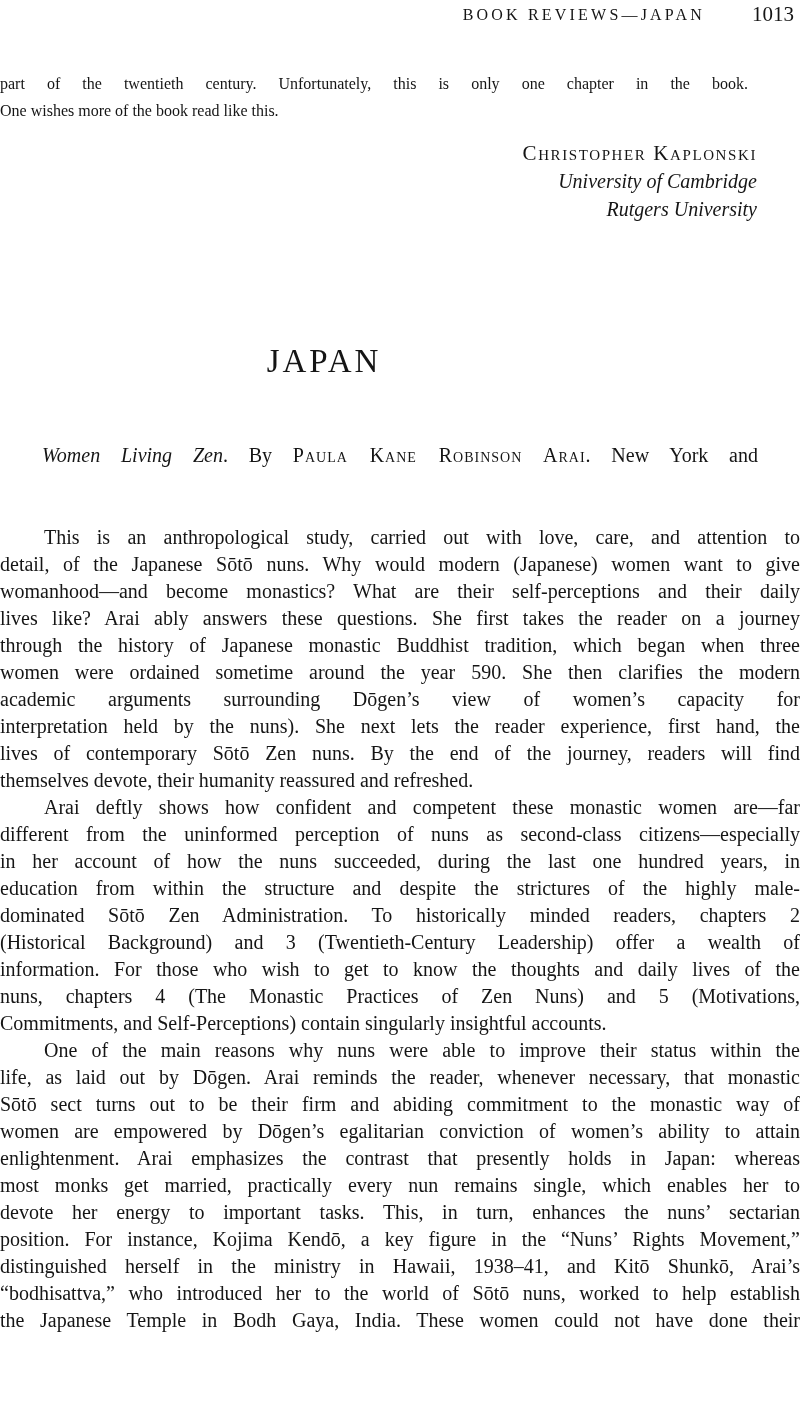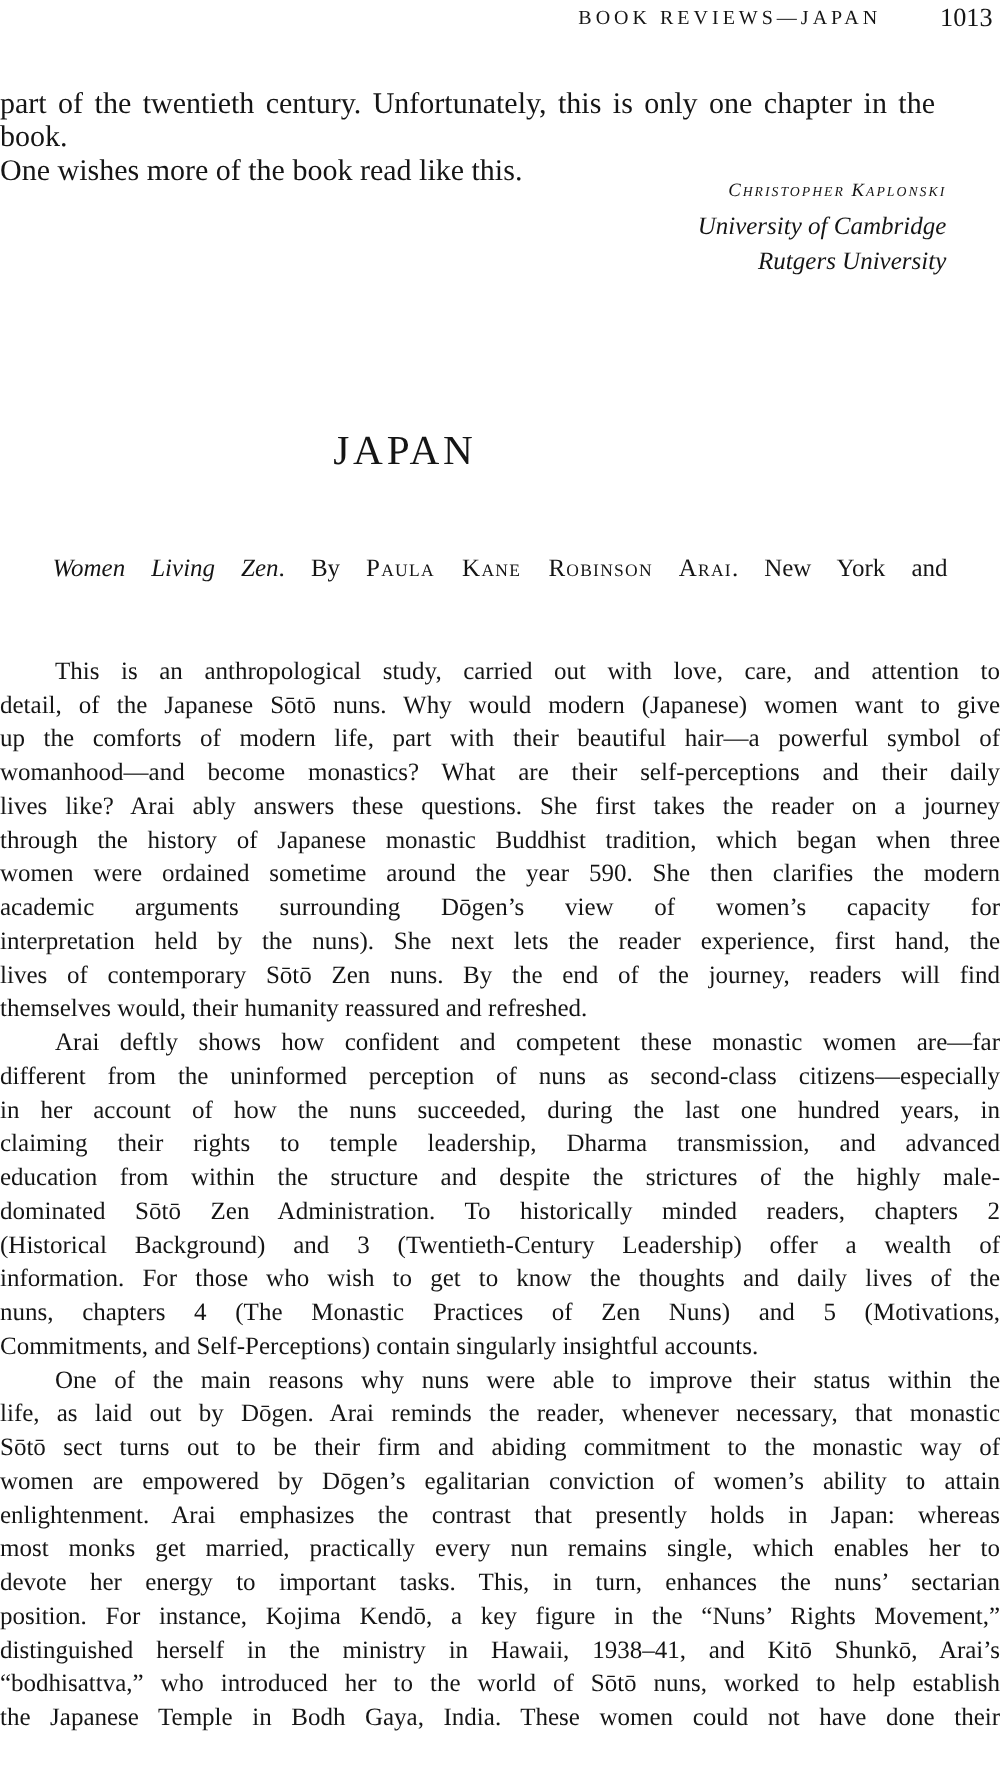--- a/index.html
+++ b/index.html
@@ -19,28 +19,28 @@
   .rh-title {
     position: absolute; right: 95px; top: 4px;
     font-size: 16px; letter-spacing: 3.2px; font-weight: 400;
     white-space: nowrap;
   }
   .rh-page {
     position: absolute; right: 6px; top: 0px;
     font-size: 21px; white-space: nowrap;
   }
   
-  .carryover { position: absolute; top: 70px; left: 0; width: 748px; font-size: 24px; line-height: 27px; }
+  .carryover { position: absolute; top: 70px; left: 0; width: 748px; font-size: 16px; line-height: 27px; }
   
   .signature {
     position: absolute; top: 139px; left: 0; width: 800px;
     padding-right: 43px; text-align: right;
     font-size: 20px; line-height: 28px;
   }
-  .sig-name { font-variant: small-caps; letter-spacing: 1.6px; font-size: 15px; font-style: italic; }
+  .sig-name { font-variant: small-caps; letter-spacing: 1.6px; font-size: 21px; }
   .sig-aff { font-style: italic; padding-left: 40px; }
   
   .section-heading {
     position: absolute; top: 343px; left: 0; width: 648px;
     text-align: center; font-size: 33px; font-weight: 400; letter-spacing: 3px;
   }
   
   .citation {
     position: absolute; top: 441px; left: 42px; width: 716px;
     font-size: 20px; line-height: 29px;
@@ -80,35 +80,33 @@
   <h1 class="section-heading">JAPAN</h1>
 
   <div class="citation" id="citation">
       <div class="line"><span class="italic">Women Living Zen</span><span>. By </span><span class="smallcaps">Paula Kane Robinson Arai</span><span>. New York and</span></div>
     </div>
 
   <div class="review-body" id="review-body">
       <div>
         <div class="line first-line"><span>This is an anthropological study, carried out with love, care, and attention to</span></div>
         <div class="line"><span>detail, of the Japanese Sōtō nuns. Why would modern (Japanese) women want to give</span></div>
-        <div class="line"><span>up the comforts of modern life, part with their beautiful hair—a powerful symbol of</span></div>
         <div class="line"><span>womanhood—and become monastics? What are their self-perceptions and their daily</span></div>
         <div class="line"><span>lives like? Arai ably answers these questions. She first takes the reader on a journey</span></div>
         <div class="line"><span>through the history of Japanese monastic Buddhist tradition, which began when three</span></div>
         <div class="line"><span>women were ordained sometime around the year 590. She then clarifies the modern</span></div>
         <div class="line"><span>academic arguments surrounding Dōgen’s view of women’s capacity for</span></div>
         <div class="line"><span>interpretation held by the nuns). She next lets the reader experience, first hand, the</span></div>
         <div class="line"><span>lives of contemporary Sōtō Zen nuns. By the end of the journey, readers will find</span></div>
-        <div class="line last"><span>themselves would, their humanity reassured and refreshed.</span></div>
+        <div class="line last"><span>themselves devote, their humanity reassured and refreshed.</span></div>
       </div>
       <div>
         <div class="line first-line"><span>Arai deftly shows how confident and competent these monastic women are—far</span></div>
         <div class="line"><span>different from the uninformed perception of nuns as second-class citizens—especially</span></div>
         <div class="line"><span>in her account of how the nuns succeeded, during the last one hundred years, in</span></div>
-        <div class="line"><span>claiming their rights to temple leadership, Dharma transmission, and advanced</span></div>
         <div class="line"><span>education from within the structure and despite the strictures of the highly male-</span></div>
         <div class="line"><span>dominated Sōtō Zen Administration. To historically minded readers, chapters 2</span></div>
         <div class="line"><span>(Historical Background) and 3 (Twentieth-Century Leadership) offer a wealth of</span></div>
         <div class="line"><span>information. For those who wish to get to know the thoughts and daily lives of the</span></div>
         <div class="line"><span>nuns, chapters 4 (The Monastic Practices of Zen Nuns) and 5 (Motivations,</span></div>
         <div class="line last"><span>Commitments, and Self-Perceptions) contain singularly insightful accounts.</span></div>
       </div>
       <div>
         <div class="line first-line"><span>One of the main reasons why nuns were able to improve their status within the</span></div>
         <div class="line"><span>life, as laid out by Dōgen. Arai reminds the reader, whenever necessary, that monastic</span></div>

